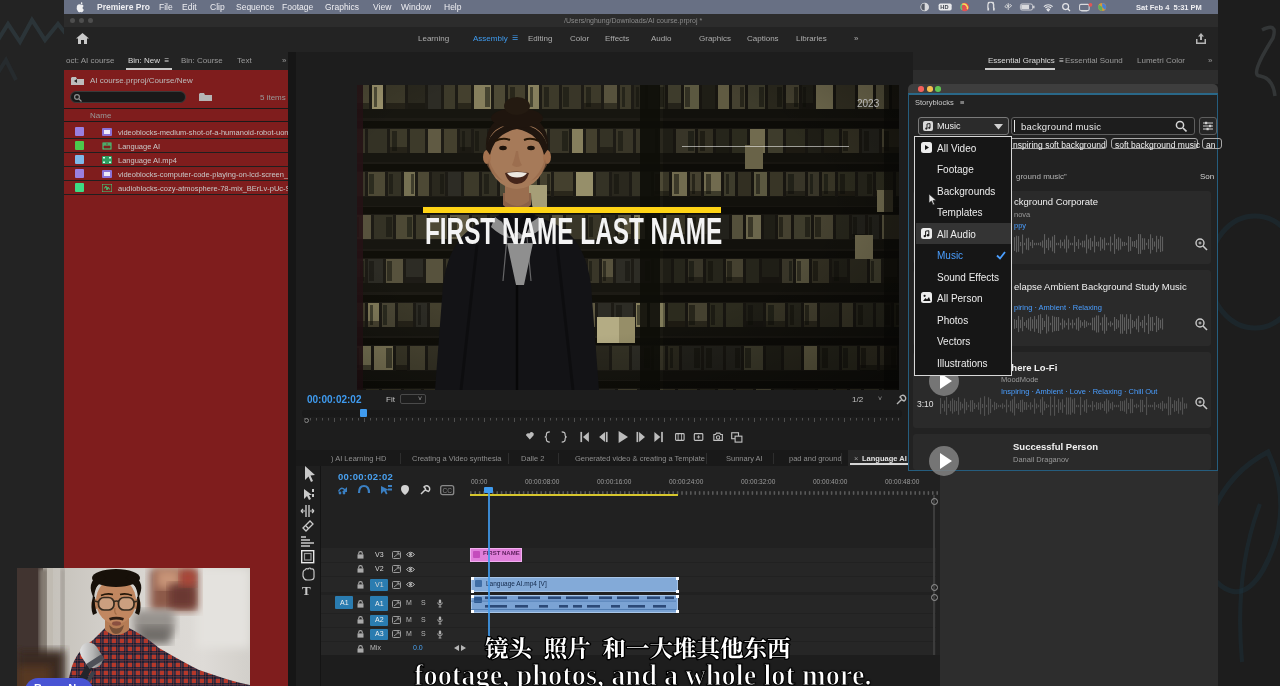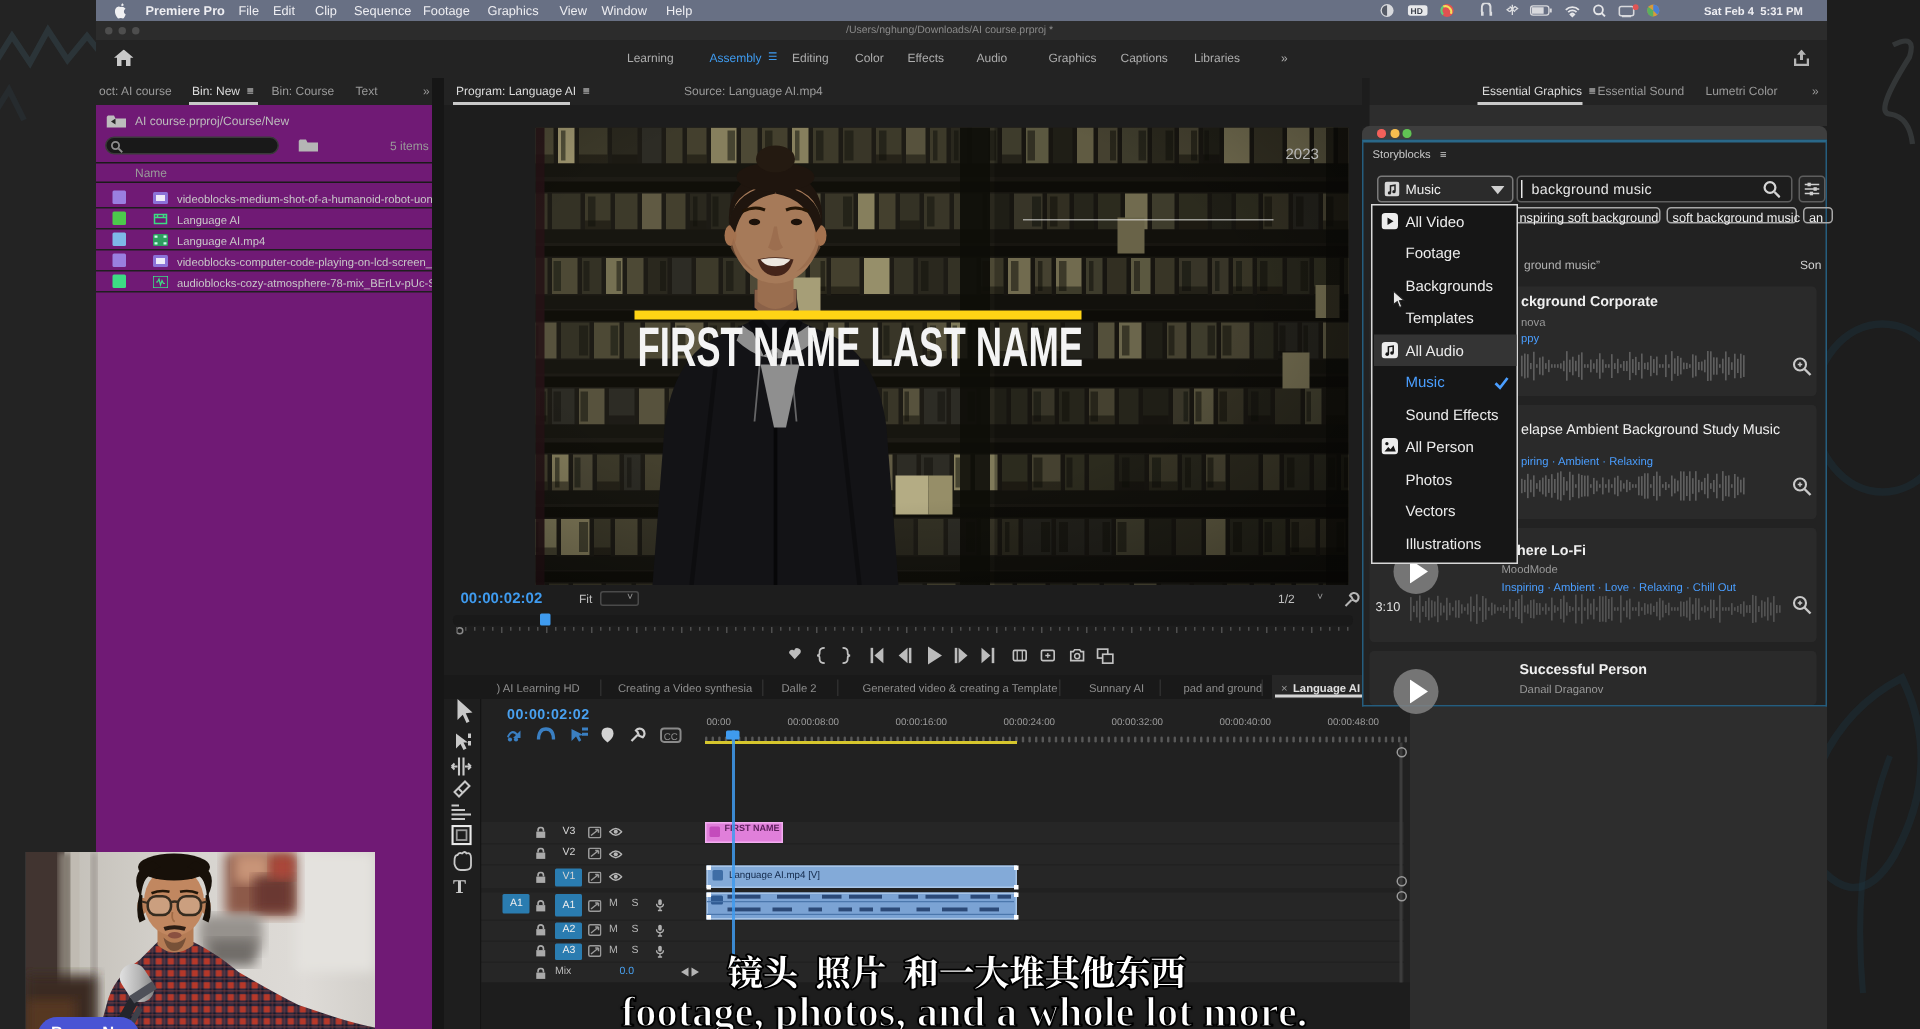--- a/index.html
+++ b/index.html
@@ -110,21 +110,21 @@
     </div>
 
     <div class="tabbar" style="left:0;top:52px;width:224px">
       <span class="ptab" style="left:2px">oct: AI course</span>
       <span class="ptab act" style="left:64px">Bin: New&nbsp; ≡</span>
       <span class="ptab" style="left:117px">Bin: Course</span>
       <span class="ptab" style="left:173px">Text</span>
       <span class="ptab" style="left:218px">»</span>
       <div class="underline" style="left:62px;top:16px;width:46px"></div>
     </div>
-    <div class="panel" id="projpanel" style="left:0;top:70px;width:224px;height:616px;background:#701a75">
+    <div class="panel" id="projpanel" style="left:0;top:70px;width:224px;height:616px;background:#7f1d1d">
       <svg class="abs" width="13" height="10" style="left:7px;top:6px">
           <path d="M0 2 L0 9 L13 9 L13 3 L6 3 L5 1 L1 1 Z" fill="#bdbdbd"></path>
           <path d="M3 5 L6 7 L6 3 Z" fill="#262626"></path>
         </svg>
       <span class="abs" style="left:26px;top:6px;font-size:8px;color:#bcbcbc">AI course.prproj/Course/New</span>
       <div class="abs" style="left:6px;top:21px;width:116px;height:12px;background:#191919;border:1px solid #3a3a3a;border-radius:6px">
         <svg class="abs" width="8" height="8" style="left:3px;top:2px">
             <circle cx="3" cy="3" r="2.4" fill="none" stroke="#8e8e8e" stroke-width="1.2"></circle>
             <path d="M5 5 L7.5 7.5" stroke="#8e8e8e" stroke-width="1.2"></path>
           </svg>
@@ -181,25 +181,20 @@
           <svg class="abs" width="10" height="8" style="left:38px;top:3px">
             <rect x="0" y="0" width="10" height="8" rx="1" fill="none" stroke="#3ddc84"></rect>
             <path d="M2 4 h1 l1 -2 1 4 1 -3 1 2 h1" stroke="#3ddc84" fill="none" stroke-width="0.8"></path>
           </svg>
           <span class="abs" style="left:54px;top:3px;font-size:7.5px;color:#c8c8c8;white-space:nowrap">audioblocks-cozy-atmosphere-78-mix_BErLv-pUc-SBA-3</span>
           <div class="abs" style="left:0;top:13px;width:224px;height:1px;background:#1f1f1f"></div>
         </div>
     </div>
     <div class="abs" style="left:224px;top:52px;width:8px;height:634px;background:#161616"></div>
 
-    <div class="tabbar" style="left:232px;top:52px;width:612px">
-      <span class="ptab act" style="left:8px">Program: Language AI&nbsp; ≡</span>
-      <span class="ptab" style="left:160px">Source: Language AI.mp4</span>
-      <div class="underline" style="left:6px;top:16px;width:78px"></div>
-    </div>
     <div class="panel" id="progpanel" style="left:232px;top:70px;width:612px;height:380px;background:#1d1d1d;overflow:hidden">
       <div class="abs" id="videoframe" style="left:61px;top:15px;width:542px;height:305px;background:#23221c;overflow:hidden">
         <svg width="542" height="305">
             <defs>
               <radialGradient id="vign" cx="42%" cy="38%" r="80%">
                 <stop offset="55%" stop-color="#000" stop-opacity="0"></stop>
                 <stop offset="100%" stop-color="#000" stop-opacity="0.4"></stop>
               </radialGradient>
             </defs>
             <rect width="542" height="305" fill="#211f18"></rect>
@@ -1270,21 +1265,21 @@
       <div class="abs" style="left:19px;top:2px;width:5.5px;height:5.5px;border-radius:50%;background:#f5bd4f"></div>
       <div class="abs" style="left:27px;top:2px;width:5.5px;height:5.5px;border-radius:50%;background:#61c454"></div>
       <div class="abs" style="left:0;top:9px;width:310px;height:378px;background:#222222;border:1.5px solid #255d7e;border-top:2px solid #2a6889"></div>
       <span class="abs" style="left:7px;top:14px;font-size:7.5px;color:#c9c9c9">Storyblocks&nbsp;&nbsp; ≡</span>
       <div class="abs" style="left:5px;top:107px;width:298px;height:73px;background:#2a2a2a;border-radius:3px"></div>
       <div class="abs" style="left:5px;top:186px;width:298px;height:76px;background:#2a2a2a;border-radius:3px"></div>
       <div class="abs" style="left:5px;top:268px;width:298px;height:76px;background:#2a2a2a;border-radius:3px"></div>
       <div class="abs" style="left:5px;top:350px;width:298px;height:36px;background:#2a2a2a;border-radius:3px"></div>
       <span class="abs" style="left:108px;top:88px;font-size:8px;color:#b2b2b2">ground music”</span>
       <span class="abs" style="left:292px;top:88px;font-size:8px;color:#d2d2d2">Son</span>
-      <span class="abs" style="left:106px;top:112px;font-size:9.5px;font-weight:bold;color:#f0f0f0">ckground Corporate</span>
+      <span class="abs" style="left:106px;top:112px;font-size:9.5px;font-weight:normal;color:#f0f0f0">ckground Corporate</span>
       <span class="abs" style="left:106px;top:126px;font-size:7.5px;color:#9a9a9a">nova</span>
       <span class="abs" style="left:106px;top:137px;font-size:7.5px;color:#4a9eff">ppy</span>
       <svg class="abs" width="150" height="20" style="left:106px;top:150px">
         <rect x="0" y="3.1" width="1.1" height="13.8" fill="#5e5e5e"></rect>
         <rect x="2.0" y="1.7" width="1.1" height="16.6" fill="#5e5e5e"></rect>
         <rect x="4.0" y="2.1" width="1.1" height="15.7" fill="#5e5e5e"></rect>
         <rect x="6.0" y="8.0" width="1.1" height="4.1" fill="#5e5e5e"></rect>
         <rect x="8.0" y="0.5" width="1.1" height="19.1" fill="#5e5e5e"></rect>
         <rect x="10.0" y="8.8" width="1.1" height="2.4" fill="#5e5e5e"></rect>
         <rect x="12.0" y="4.4" width="1.1" height="11.3" fill="#5e5e5e"></rect>

